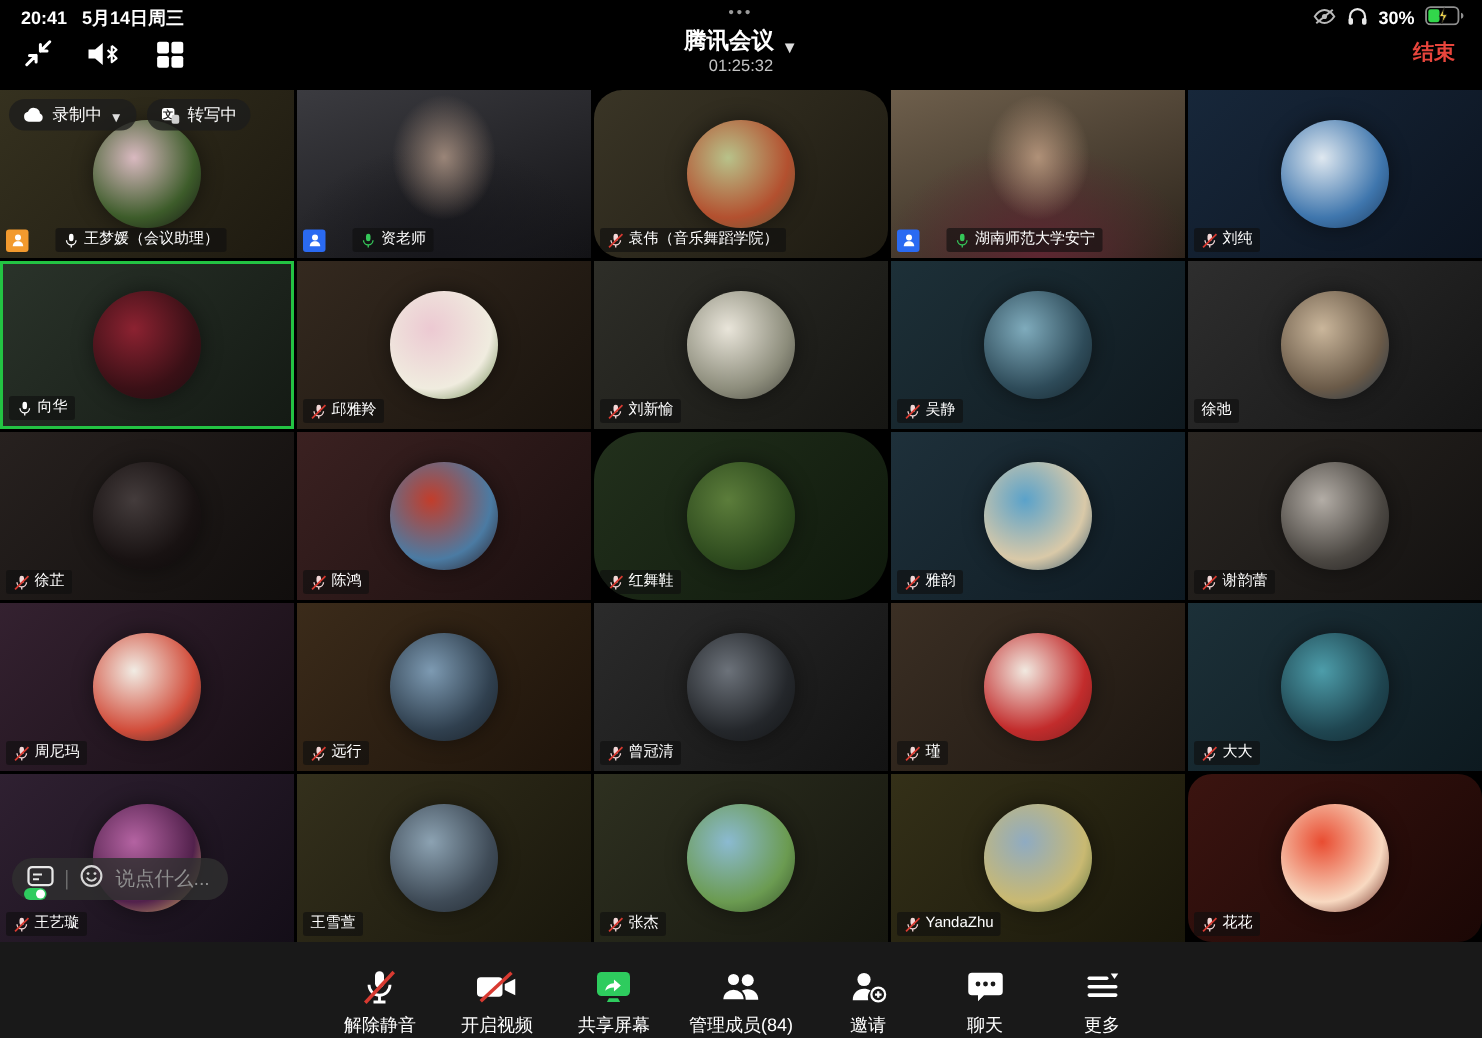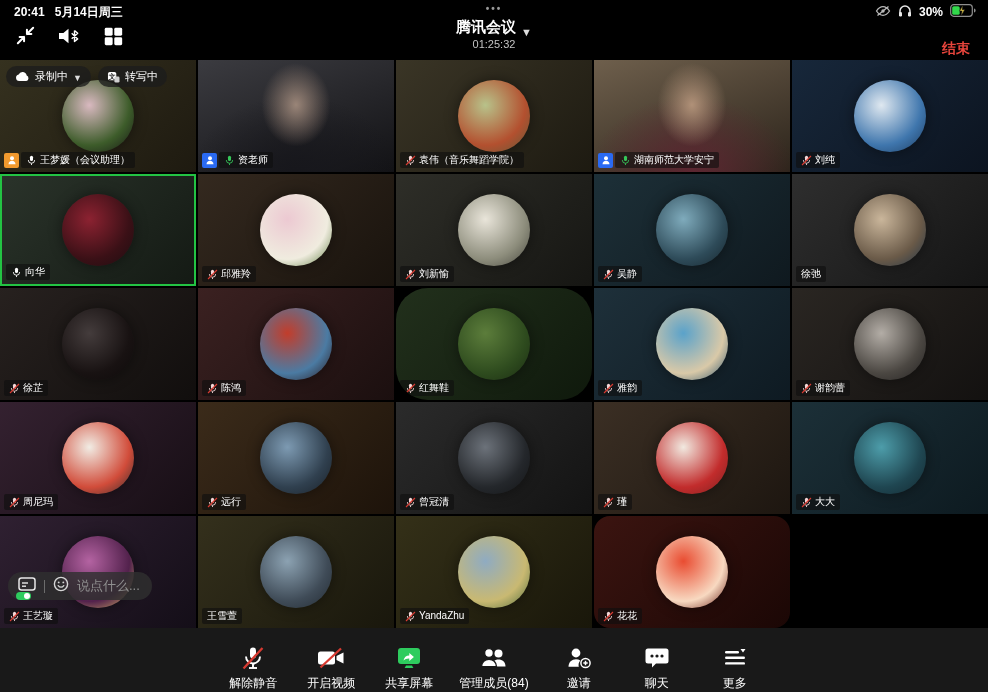--- a/index.html
+++ b/index.html
@@ -13,27 +13,27 @@
   .status-left{display:flex;gap:10px;align-items:center;}
   .status-right{display:flex;gap:7px;align-items:center;font-weight:bold;}
   .dots{color:#9a9a9a;letter-spacing:2px;font-size:10px;position:absolute;left:50%;top:3px;transform:translateX(-50%);}
   
   .header-center{position:absolute;top:18px;left:0;right:0;text-align:center;pointer-events:none;}
   .meeting-title{font-size:15px;font-weight:bold;pointer-events:auto;display:inline-flex;align-items:flex-end;gap:5px;}
   .chev{font-size:11px;color:#ddd;transform:translateY(1px);}
   .meeting-timer{font-size:11px;color:#c3c3c3;margin-top:1px;}
   .topcontrols{position:absolute;top:24px;left:14px;display:flex;gap:20px;align-items:center;}
   .topcontrols svg{display:block;}
-  .end-btn{position:absolute;top:40px;right:18px;font-size:14px;font-weight:bold;}
+  .end-btn{position:absolute;top:26px;right:18px;font-size:14px;font-weight:bold;}
   
   .grid{position:absolute;top:60px;left:0;width:988px;height:568px;display:grid;grid-template-columns:repeat(5,1fr);grid-template-rows:repeat(5,1fr);gap:2px;background:#000;}
   .tile{position:relative;overflow:hidden;box-sizing:border-box;}
   .tile.active{border:2px solid #23c343;}
   .avatar{position:absolute;left:50%;top:50%;width:72px;height:72px;border-radius:50%;transform:translate(-50%,-50%);box-shadow:0 0 14px rgba(0,0,0,.45);}
-  .label-row{position:absolute;left:4px;bottom:4px;display:flex;align-items:stretch;gap:2px;max-width:94%;}
+  .label-row{position:absolute;left:4px;bottom:4px;display:flex;align-items:stretch;gap:18px;max-width:94%;}
   .role-badge{width:15px;height:15px;border-radius:2px;display:flex;align-items:center;justify-content:center;flex:0 0 auto;align-self:center;}
   .name-pill{background:rgba(15,15,15,.62);border-radius:2px;padding:2px 5px;display:flex;align-items:center;gap:3px;font-size:10px;line-height:12px;white-space:nowrap;overflow:hidden;}
   .top-badges{position:absolute;top:6px;left:6px;display:flex;gap:7px;}
   .badge-pill{background:rgba(28,28,28,.78);border-radius:13px;padding:3px 9px;font-size:11px;display:flex;align-items:center;gap:5px;}
   .badge-pill .chev{font-size:9px;}
   
   .chat-float{position:absolute;left:8px;bottom:92px;height:28px;background:rgba(48,48,48,.82);border-radius:15px;display:flex;align-items:center;gap:8px;padding:0 12px 0 10px;}
   .bubble-wrap{position:relative;width:18px;height:18px;}
   .toggle{position:absolute;left:-2px;bottom:-5px;width:15px;height:8px;border-radius:4px;background:#2ecc5e;}
   .toggle i{position:absolute;right:1px;top:1px;width:6px;height:6px;border-radius:50%;background:#fff;}
@@ -168,21 +168,21 @@
         <span class="name-pill">
           <svg width="11" height="11" viewBox="0 0 16 16" style="flex:0 0 auto">
     <rect x="5.8" y="1.2" width="4.4" height="7.4" rx="2.2" fill="#35c759"></rect>
     <path d="M3.4 7.4a4.6 4.6 0 0 0 9.2 0" fill="none" stroke="#35c759" stroke-width="1.3"></path>
     <line x1="8" y1="12.2" x2="8" y2="14.6" stroke="#35c759" stroke-width="1.3"></line>
           </svg>
           <span>资老师</span>
         </span>
       </div>
     </div>
-    <div class="tile" style="background: linear-gradient(135deg, rgb(58, 53, 38), rgb(29, 26, 17));">
+    <div class="tile" style="background: linear-gradient(135deg, rgb(58, 53, 38), rgb(29, 26, 17)); border-radius: 19px;">
       <div class="avatar" style="background: radial-gradient(circle at 38% 35%, rgb(184, 194, 138), rgb(179, 80, 47) 62%, rgb(92, 90, 56));"></div>
       <div class="label-row">
         <span class="name-pill">
           <svg width="11" height="11" viewBox="0 0 16 16" style="flex:0 0 auto">
     <rect x="5.8" y="1.2" width="4.4" height="7.4" rx="2.2" fill="#f2d7d7"></rect>
     <path d="M3.4 7.4a4.6 4.6 0 0 0 9.2 0" fill="none" stroke="#f2d7d7" stroke-width="1.3"></path>
     <line x1="8" y1="12.2" x2="8" y2="14.6" stroke="#f2d7d7" stroke-width="1.3"></line>
             <line x1="1.5" y1="14.5" x2="14.5" y2="1.5" stroke="#d83a31" stroke-width="1.7"></line>
           </svg>
           <span>袁伟（音乐舞蹈学院）</span>
@@ -436,20 +436,34 @@
           </svg>
           <span>王艺璇</span>
         </span>
       </div>
     </div>
     <div class="tile" style="background: linear-gradient(135deg, rgb(52, 48, 28), rgb(25, 23, 12));">
       <div class="avatar" style="background: radial-gradient(circle at 38% 35%, rgb(140, 162, 178), rgb(63, 75, 87) 62%, rgb(34, 42, 50));"></div>
       <div class="label-row">
         <span class="name-pill">
           <span>王雪萱</span>
+        </span>
+      </div>
+    </div>
+    <div class="tile" style="background: linear-gradient(135deg, rgb(46, 48, 32), rgb(22, 23, 15));">
+      <div class="avatar" style="background: radial-gradient(circle at 38% 35%, rgb(139, 186, 209), rgb(107, 155, 81) 62%, rgb(53, 81, 42));"></div>
+      <div class="label-row">
+        <span class="name-pill">
+          <svg width="11" height="11" viewBox="0 0 16 16" style="flex:0 0 auto">
+    <rect x="5.8" y="1.2" width="4.4" height="7.4" rx="2.2" fill="#f2d7d7"></rect>
+    <path d="M3.4 7.4a4.6 4.6 0 0 0 9.2 0" fill="none" stroke="#f2d7d7" stroke-width="1.3"></path>
+    <line x1="8" y1="12.2" x2="8" y2="14.6" stroke="#f2d7d7" stroke-width="1.3"></line>
+            <line x1="1.5" y1="14.5" x2="14.5" y2="1.5" stroke="#d83a31" stroke-width="1.7"></line>
+          </svg>
+          <span>张杰</span>
         </span>
       </div>
     </div>
     <div class="tile" style="background: linear-gradient(135deg, rgb(52, 48, 24), rgb(25, 23, 10));">
       <div class="avatar" style="background: radial-gradient(circle at 38% 35%, rgb(143, 171, 194), rgb(201, 185, 114) 62%, rgb(73, 104, 58));"></div>
       <div class="label-row">
         <span class="name-pill">
           <svg width="11" height="11" viewBox="0 0 16 16" style="flex:0 0 auto">
     <rect x="5.8" y="1.2" width="4.4" height="7.4" rx="2.2" fill="#f2d7d7"></rect>
     <path d="M3.4 7.4a4.6 4.6 0 0 0 9.2 0" fill="none" stroke="#f2d7d7" stroke-width="1.3"></path>

